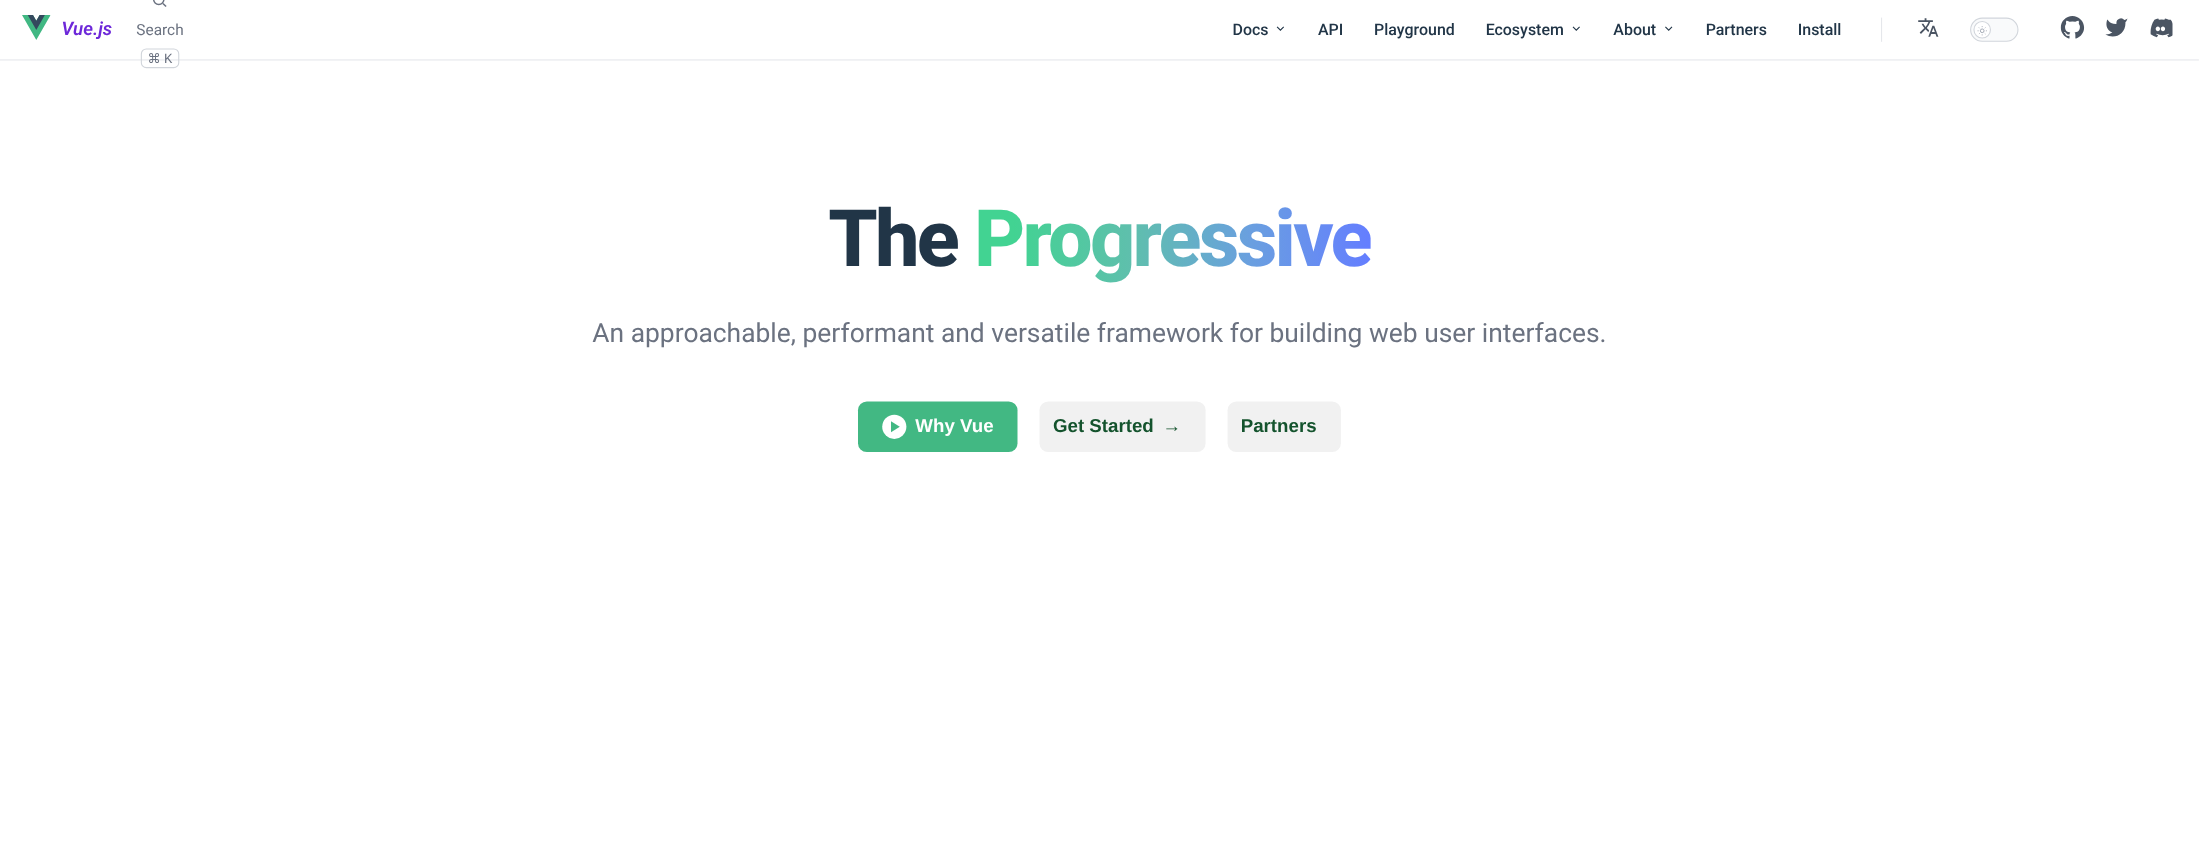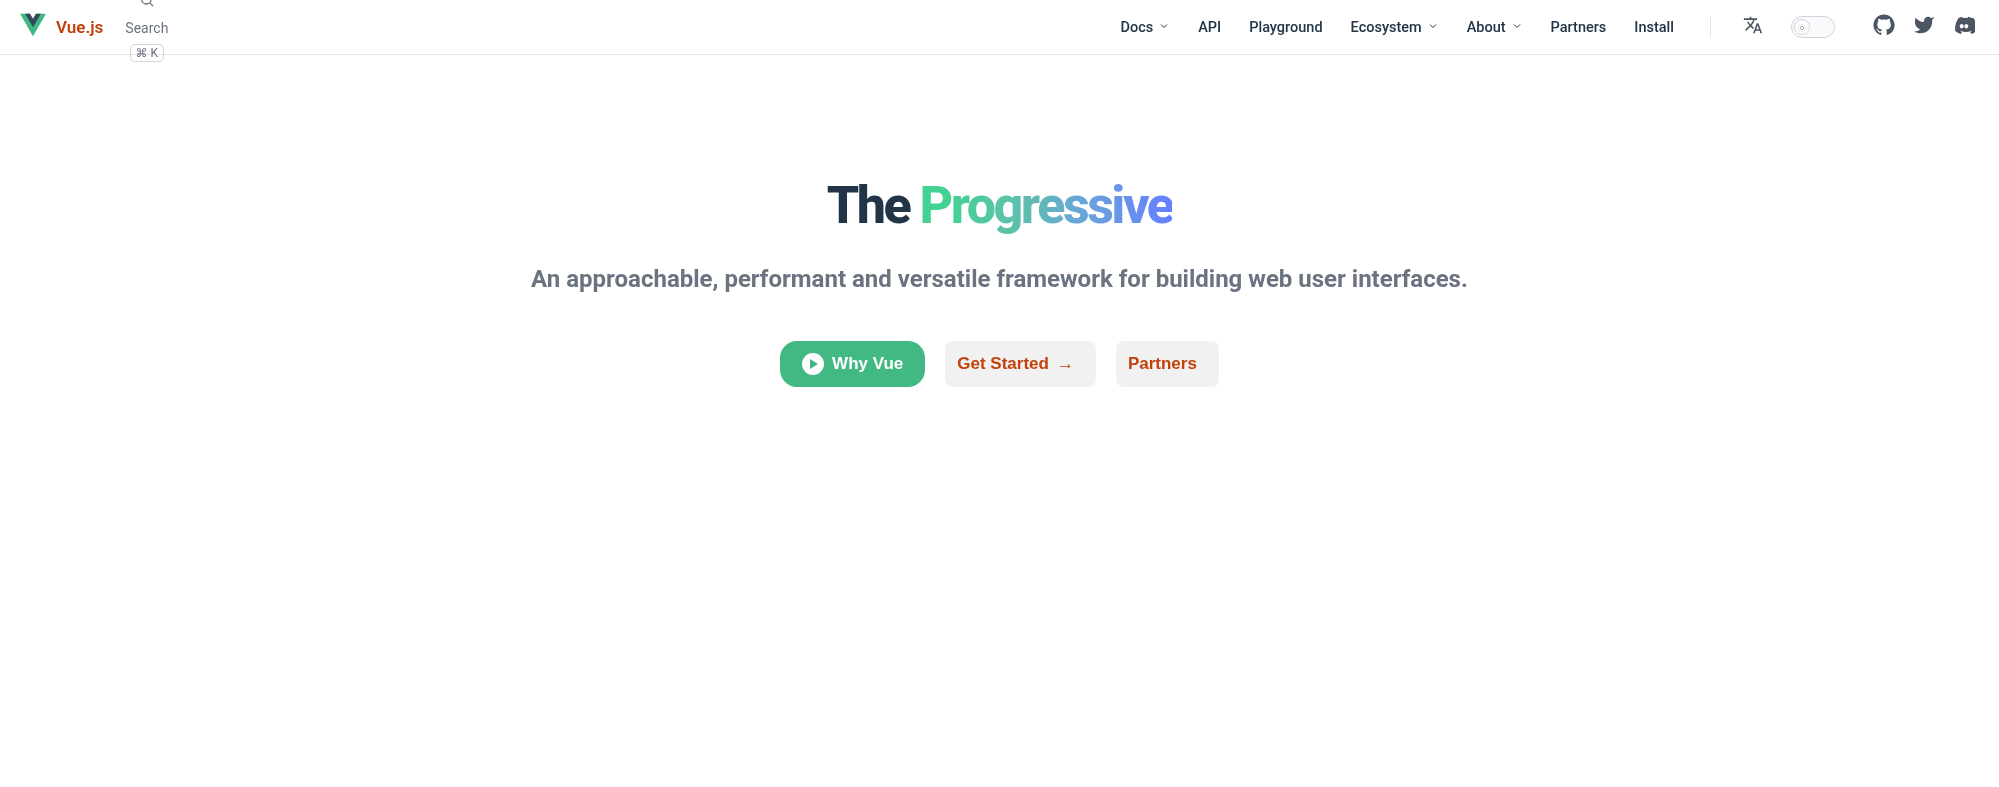--- a/index.html
+++ b/index.html
@@ -19,21 +19,22 @@
   .logo-group {
     display: flex;
     align-items: center;
     gap: 10px;
     cursor: pointer;
   }
   .logo-svg { width: 26px; height: 26px; }
   .site-title {
     font-weight: 600;
     font-size: 17px;
-    color: #c2410c;
+    color: #6d28d9;
+    font-style: italic;
   }
   .search-box {
     display: flex;
     align-items: center;
     gap: 8px;
     margin-left: 22px;
     color: #6b7280;
     cursor: pointer;
     flex-direction: column;
   }
@@ -101,38 +102,38 @@
     display: flex;
     align-items: center;
     gap: 18px;
     margin-left: 10px;
   }
   .hero {
     text-align: center;
     padding: 120px 20px 40px;
   }
   .headline {
-    font-size: 52px;
+    font-size: 72px;
     font-weight: 800;
     letter-spacing: -2.5px;
     line-height: 1.2;
     color: #213547;
   }
   .headline .accent {
     background: linear-gradient(90deg, #42d392 10%, #5fbfad 40%, #6a9fe0 70%, #647eff 100%);
     -webkit-background-clip: text;
     background-clip: text;
     -webkit-text-fill-color: transparent;
     color: transparent;
   }
   .tagline {
     margin-top: 28px;
     font-size: 24px;
     color: #6b7280;
-    font-weight: 700;
+    font-weight: 400;
   }
   .actions {
     display: flex;
     justify-content: center;
     gap: 20px;
     margin-top: 48px;
   }
   .btn {
     display: inline-flex;
     align-items: center;
@@ -140,25 +141,24 @@
     padding: 12px 22px;
     border-radius: 8px;
     font-size: 17px;
     font-weight: 600;
     cursor: pointer;
     border: none;
   }
   .btn-primary {
     background: #42b883;
     color: #fff;
-    border-radius: 17px;
   }
   .btn-secondary {
     background: #f1f1f1;
-    color: #c2410c;
+    color: #14532d;
     padding-left: 12px;
   }
   .play-circle {
     width: 22px; height: 22px;
     border-radius: 50%;
     background: #fff;
     display: inline-flex;
     align-items: center;
     justify-content: center;
   }

